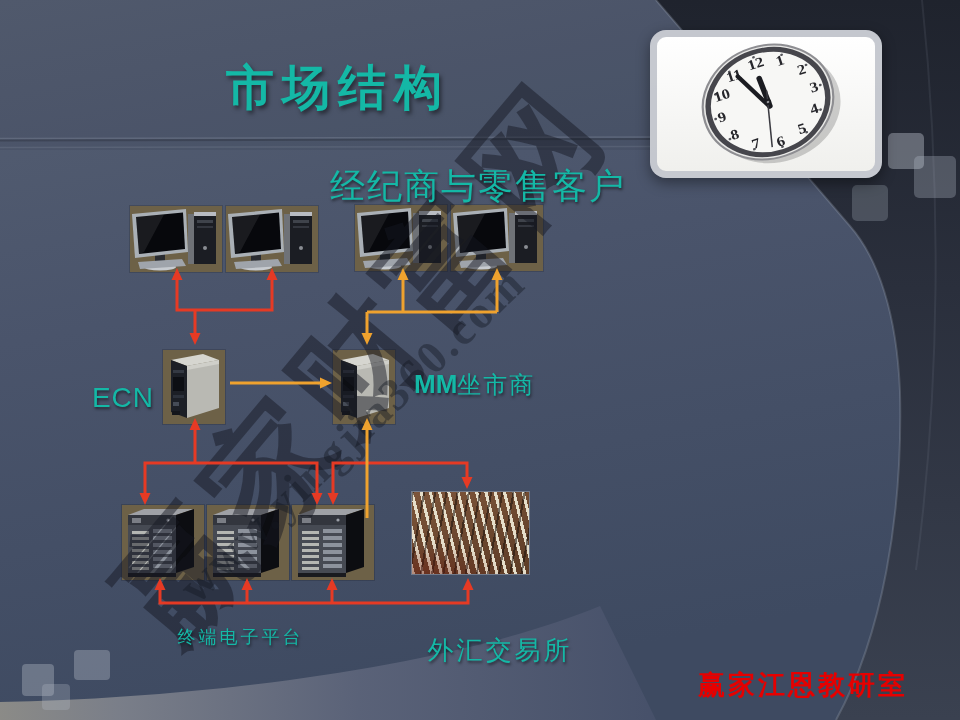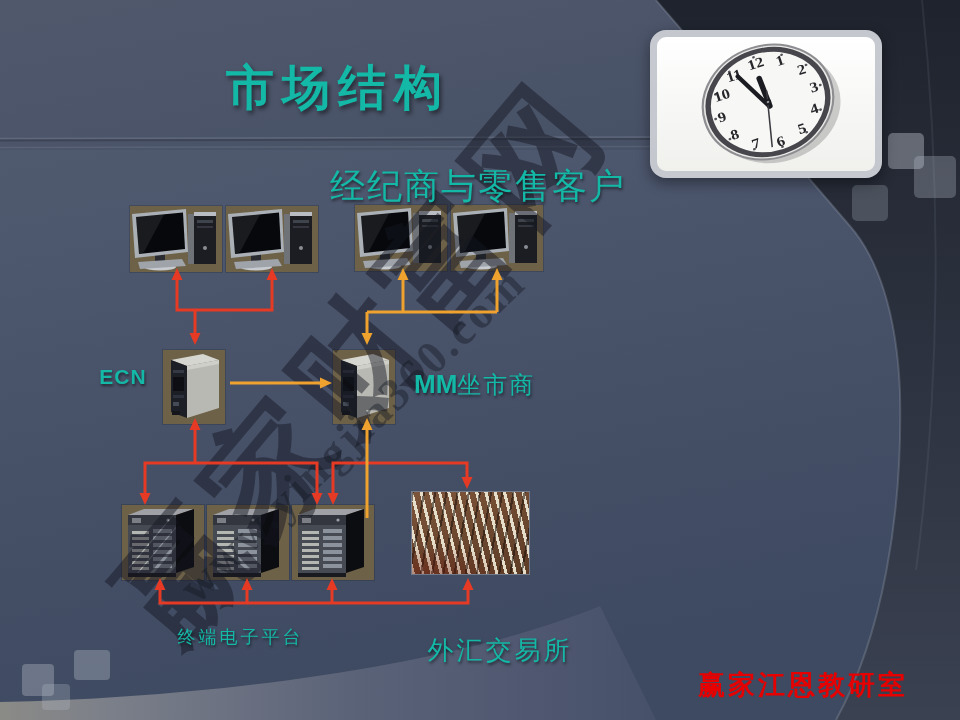--- a/index.html
+++ b/index.html
@@ -18,21 +18,21 @@
   .node{z-index:2;background:#6d6147;box-shadow:0 0 0 1px rgba(0,0,0,.15);}
   #arrows{left:0;top:0;z-index:4;pointer-events:none;}
   .lbl{z-index:5;color:#14b8a6;text-align:center;white-space:nowrap;
        font-family:"Liberation Serif",serif;
        text-shadow:1px 2px 3px rgba(0,0,0,.55);}
   #title{left:178px;top:56px;width:320px;font-size:48px;font-weight:bold;
          letter-spacing:8px;font-family:"Liberation Sans",sans-serif;
          text-shadow:2px 3px 4px rgba(0,0,0,.5);z-index:5;}
   #lbl-inst{left:130px;top:163px;width:190px;font-size:26px;letter-spacing:4px;}
   #lbl-broker{left:330px;top:163px;width:240px;font-size:35px;letter-spacing:2px;}
-  #lbl-ecn{left:88px;top:365px;width:70px;font-size:21px;font-weight:bold;
+  #lbl-ecn{left:88px;top:382px;width:70px;font-size:28px;font-weight:normal;
            font-family:"Liberation Sans",sans-serif;letter-spacing:1px;}
   #lbl-mm{left:414px;top:369px;width:170px;font-size:24px;text-align:left;letter-spacing:2px;}
   #lbl-mm .mmb{font-family:"Liberation Sans",sans-serif;font-weight:bold;font-size:26px;letter-spacing:0;}
   #lbl-term{left:148px;top:625px;width:185px;font-size:18px;letter-spacing:3px;}
   #lbl-exch{left:392px;top:633px;width:160px;font-size:26px;letter-spacing:3px;margin-left:28px;}
   #brand{left:658px;top:667px;width:250px;font-size:27px;font-weight:bold;
          color:#e60000;text-align:right;letter-spacing:3px;z-index:6;
          font-family:"Liberation Serif",serif;white-space:nowrap;}
   
   #clock-card{left:650px;top:30px;width:232px;height:148px;z-index:5;

